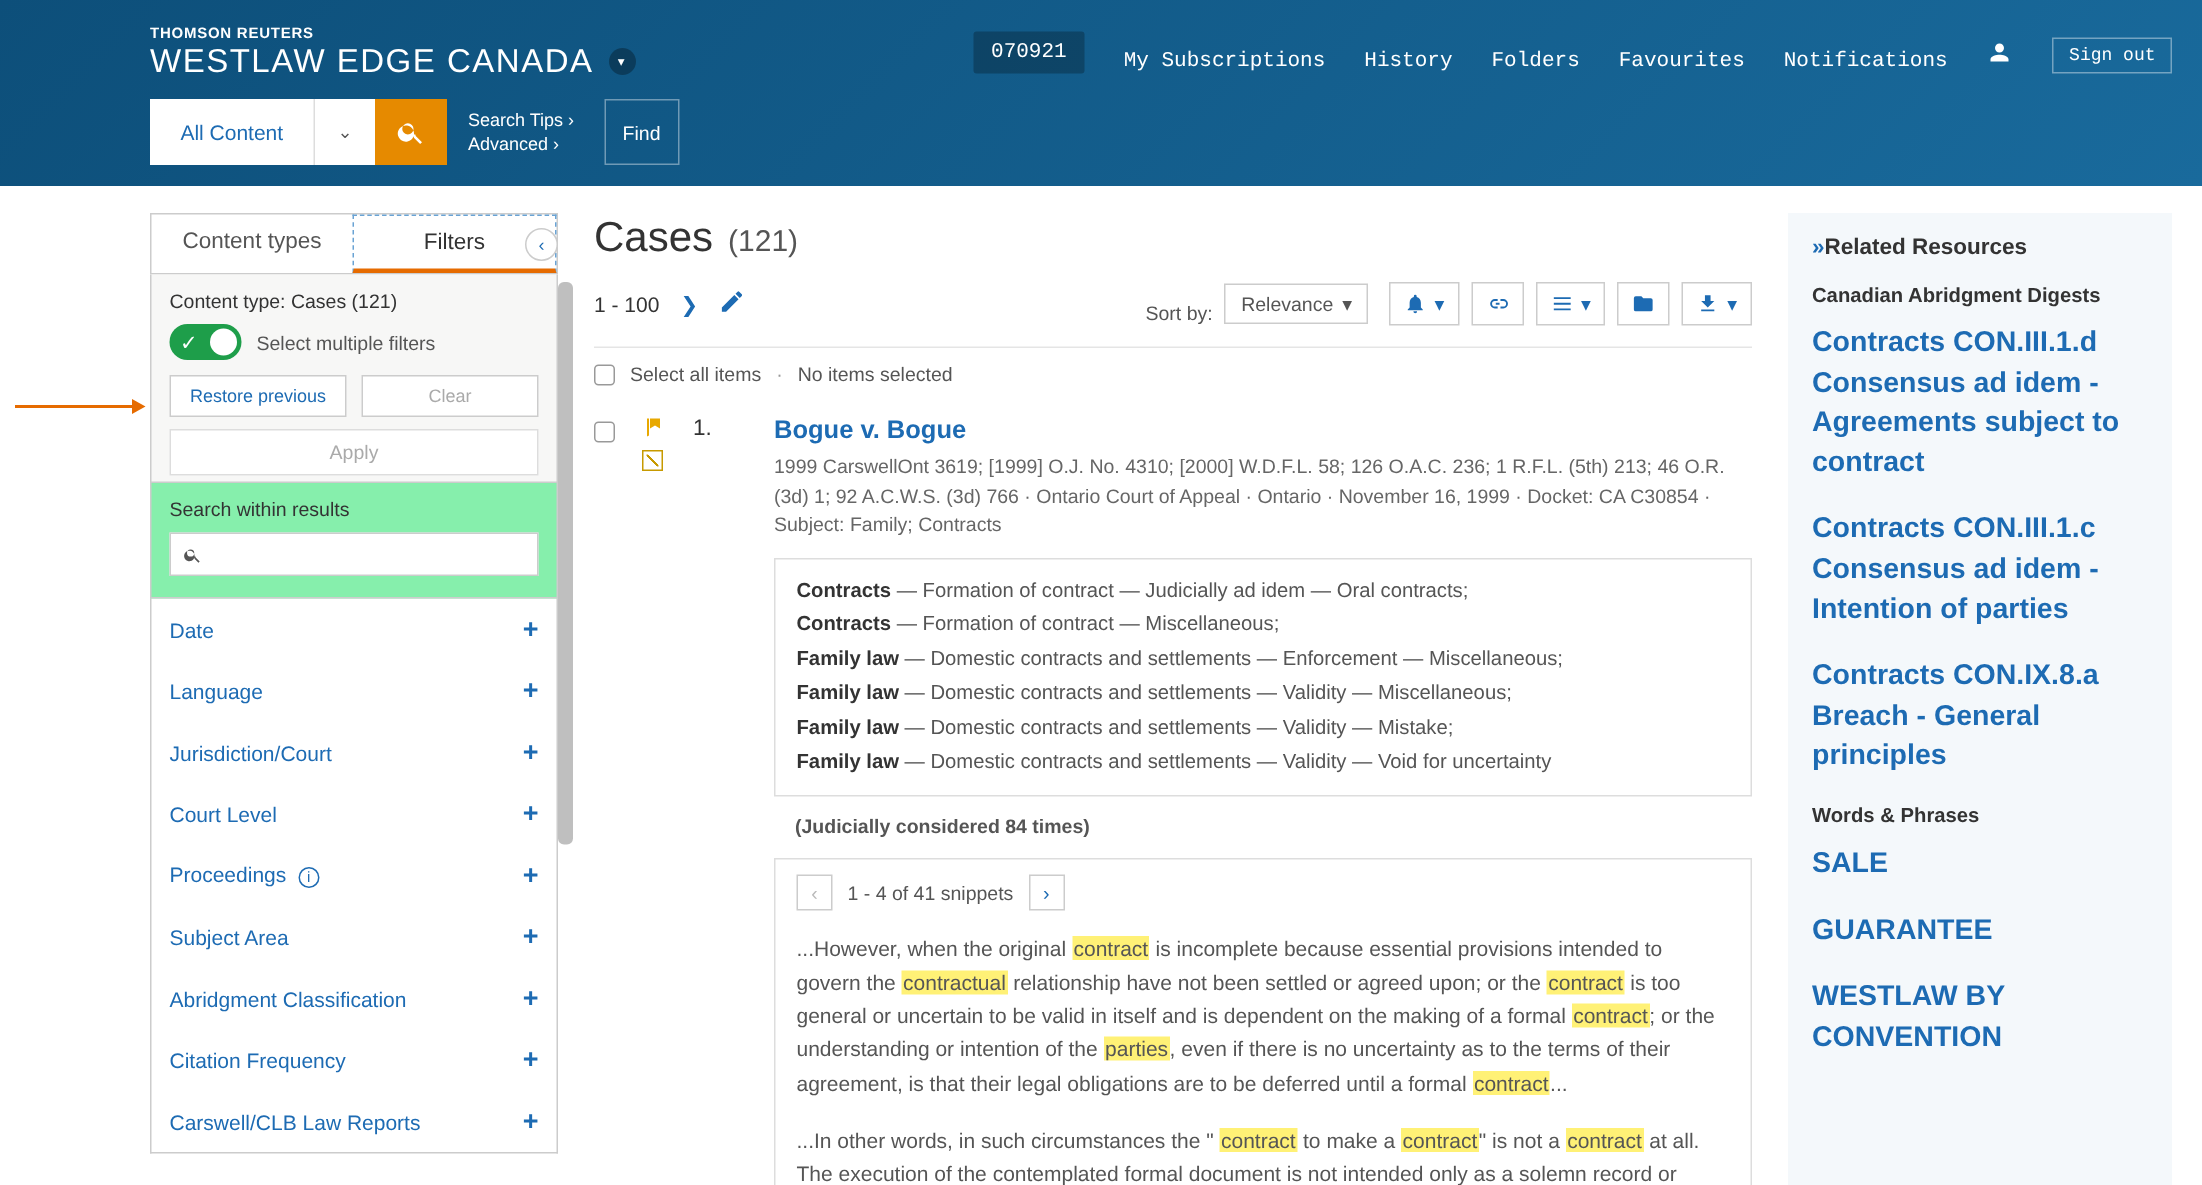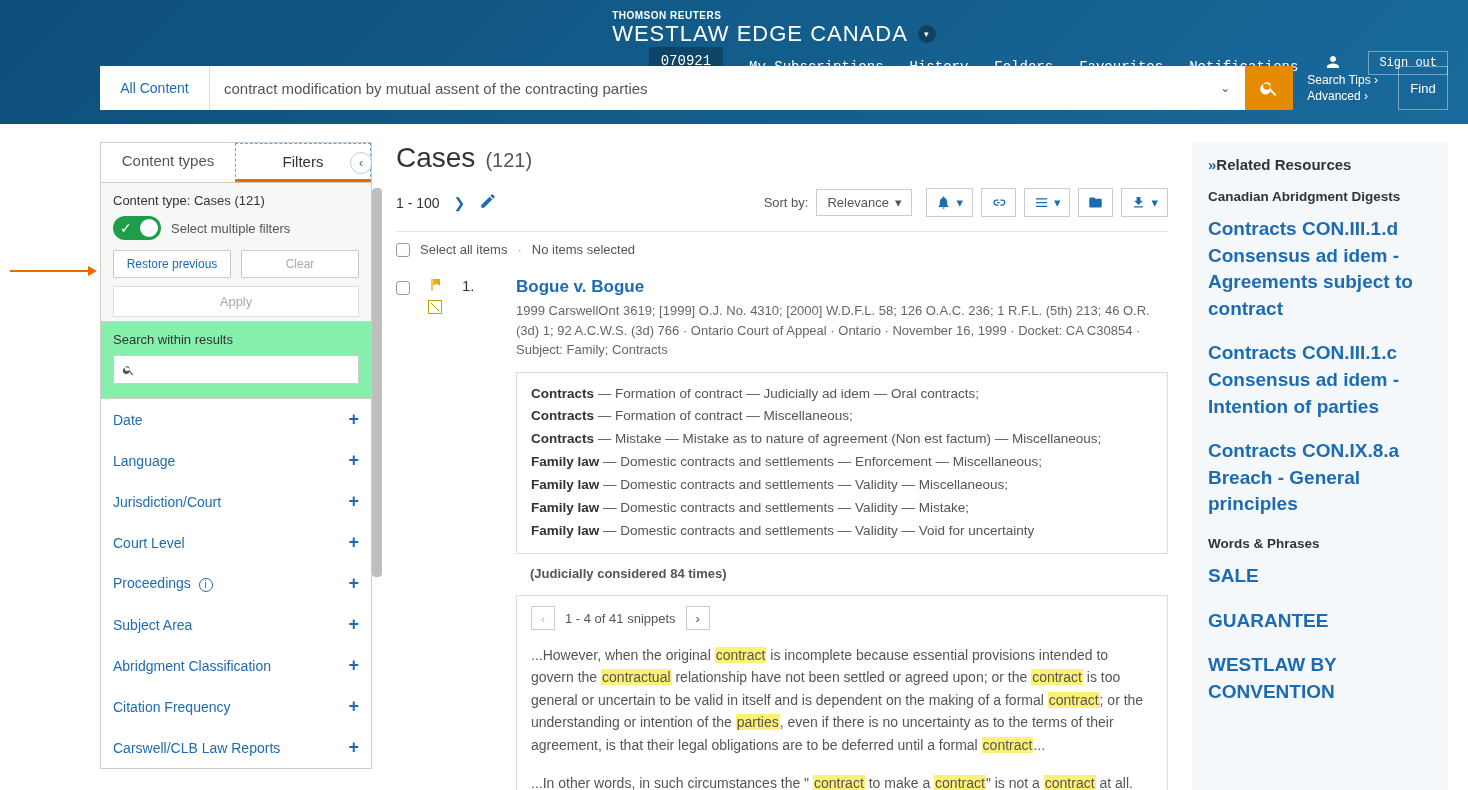--- a/index.html
+++ b/index.html
@@ -1,20 +1,20 @@
 <!DOCTYPE html>
 <html><head>
 <meta charset="utf-8">
 <style>
 * { box-sizing: border-box; margin: 0; padding: 0; }
 body { font-family: Arial, Helvetica, sans-serif; font-size: 14px; color: #333; background: #fff; }
 a { color: #1d6bb3; text-decoration: none; }
 .header { background: #0b5a8a; background: linear-gradient(135deg,#0d4f7a 0%,#196a9c 100%); color: #fff; padding: 10px 0 14px 0; position: relative; }
 .header-inner { max-width: 1468px; margin: 0 auto; padding: 0 20px 0 100px; }
-.header-top { display: flex; align-items: center; height: 50px; flex-direction: column; }
+.header-top { display: flex; align-items: center; height: 50px; }
 .brand-small { font-size: 10px; font-weight: bold; letter-spacing: .5px; }
 .brand-big { font-size: 22px; font-weight: 400; letter-spacing: 1px; display: flex; align-items: center; gap: 10px; }
 .brand-drop { width: 18px; height: 18px; border-radius: 50%; background: rgba(0,0,0,.3); display: flex; align-items: center; justify-content: center; font-size: 9px; cursor: pointer; }
 .top-nav { margin-left: auto; display: flex; align-items: flex-end; gap: 26px; font-size: 14px; font-family: Liberation Mono, monospace; }
 .top-nav span { cursor: pointer; }
 .badge { background: rgba(0,0,0,.25); padding: 6px 12px; border-radius: 2px; }
 .person-icon svg { width: 18px; height: 18px; fill: #fff; }
 .signout { border: 1px solid rgba(255,255,255,.4); padding: 4px 10px; font-size: 12px; cursor: pointer; }
 .search-row { display: flex; align-items: stretch; height: 44px; margin-top: 6px; }
 .search-scope { background: #fff; color: #1d6bb3; width: 110px; display: flex; align-items: center; justify-content: center; font-size: 14px; border-right: 1px solid #ddd; }
@@ -55,21 +55,21 @@
 .filter-plus { color:#1d6bb3; font-size:18px; font-weight:bold; }
 .filter-info { display:inline-flex; width:14px; height:14px; border:1.5px solid #1d6bb3; border-radius:50%; align-items:center; justify-content:center; font-size:10px; margin-left:4px; }
 .main { flex:1; min-width:0; }
 .title-row { display:flex; align-items:baseline; gap:10px; margin-bottom:8px; }
 .title { font-size:28px; color:#333; font-weight:400; }
 .title-count { font-size:20px; color:#555; }
 .toolbar { display:flex; align-items:center; gap:14px; padding:6px 0 14px 0; border-bottom:1px solid #e5e5e5; }
 .range { font-size:14px; color:#333; }
 .page-next { color:#1d6bb3; font-size:14px; cursor:pointer; }
 .edit-icon svg { width:18px; height:18px; fill:#1d6bb3; }
-.sortby { font-size:13px; color:#555; display:flex; align-items:center; gap:8px; }
+.sortby { font-size:13px; color:#555; display:flex; align-items:flex-end; gap:8px; }
 .sort-dd { border:1px solid #ccc; padding:5px 10px; font-size:13px; color:#555; cursor:pointer; display:flex; align-items:center; gap:6px; }
 .tool-btns { display:flex; gap:8px; margin-left:auto; }
 .tbtn { border:1px solid #ccc; padding:6px 9px; cursor:pointer; display:flex; align-items:center; gap:5px; color:#1d6bb3; font-size:13px; }
 .tbtn svg { width:15px; height:15px; fill:#1d6bb3; }
 .select-row { display:flex; align-items:center; gap:10px; padding:10px 0 14px 0; font-size:13px; color:#555; }
 .chk { width:14px; height:14px; border:1.5px solid #999; border-radius:3px; cursor:pointer; flex-shrink:0; }
 .dot { color:#999; }
 .result { display:flex; gap:14px; padding:6px 0; }
 .res-num { width:44px; display:flex; gap:8px; align-items:flex-start; }
 .res-num .num { font-size:15px; color:#333; margin-left:4px; }
@@ -119,23 +119,20 @@
         <span>Favourites</span>
         <span>Notifications</span>
         <span class="person-icon"><svg viewBox="0 0 24 24">
               <path d="M12 12c2.2 0 4-1.8 4-4s-1.8-4-4-4-4 1.8-4 4 1.8 4 4 4zm0 2c-2.7 0-8 1.3-8 4v2h16v-2c0-2.7-5.3-4-8-4z"></path>
             </svg></span>
         <span class="signout">Sign out</span>
       </div>
     </div>
     <div class="search-row">
       <div class="search-scope">All Content</div>
-      <div class="search-input">
-        <input value="contract modification by mutual assent of the contracting parties" style="">
-      </div>
       <div class="search-dd">⌄</div>
       <div class="search-btn">
         <svg viewBox="0 0 24 24">
             <path d="M15.5 14h-.8l-.3-.3A6.5 6.5 0 1 0 14 15.5l.3.3v.8l5 5 1.5-1.5-5-5zm-6 0A4.5 4.5 0 1 1 14 9.5 4.5 4.5 0 0 1 9.5 14z"></path>
           </svg>
       </div>
       <div class="search-links">
         <span><span>Search Tips</span> ›</span>
         <span><span>Advanced</span> ›</span>
       </div>
@@ -276,21 +273,20 @@
       </div>
       <div class="res-num">
           <span class="num">1.</span>
         </div>
       <div class="res-body">
         <div class="res-title">Bogue v. Bogue</div>
         <div class="res-cite">1999 CarswellOnt 3619; [1999] O.J. No. 4310; [2000] W.D.F.L. 58; 126 O.A.C. 236; 1 R.F.L. (5th) 213; 46 O.R. (3d) 1; 92 A.C.W.S. (3d) 766  ·  Ontario Court of Appeal  ·  Ontario  ·  November 16, 1999  ·  Docket: CA C30854  ·  Subject: Family; Contracts</div>
         <div class="topic-box">
           <div class="topic-line"><span class="topic-head">Contracts</span><span> — Formation of contract — Judicially ad idem — Oral contracts;</span></div>
           <div class="topic-line"><span class="topic-head">Contracts</span><span> — Formation of contract — Miscellaneous;</span></div>
-          <div class="topic-line"><span class="topic-head">Contracts</span><span> — Mistake — Mistake as to nature of agreement (Non est factum) — Miscellaneous;</span></div>
           <div class="topic-line"><span class="topic-head">Family law</span><span> — Domestic contracts and settlements — Enforcement — Miscellaneous;</span></div>
           <div class="topic-line"><span class="topic-head">Family law</span><span> — Domestic contracts and settlements — Validity — Miscellaneous;</span></div>
           <div class="topic-line"><span class="topic-head">Family law</span><span> — Domestic contracts and settlements — Validity — Mistake;</span></div>
           <div class="topic-line"><span class="topic-head">Family law</span><span> — Domestic contracts and settlements — Validity — Void for uncertainty</span></div>
         </div>
         <div class="jc-note">(Judicially considered 84 times)</div>
         <div class="snip-box">
           <div class="snip-nav">
             <span class="nav-btn disabled">‹</span>
             <span>1 - 4 of 41 snippets</span>

